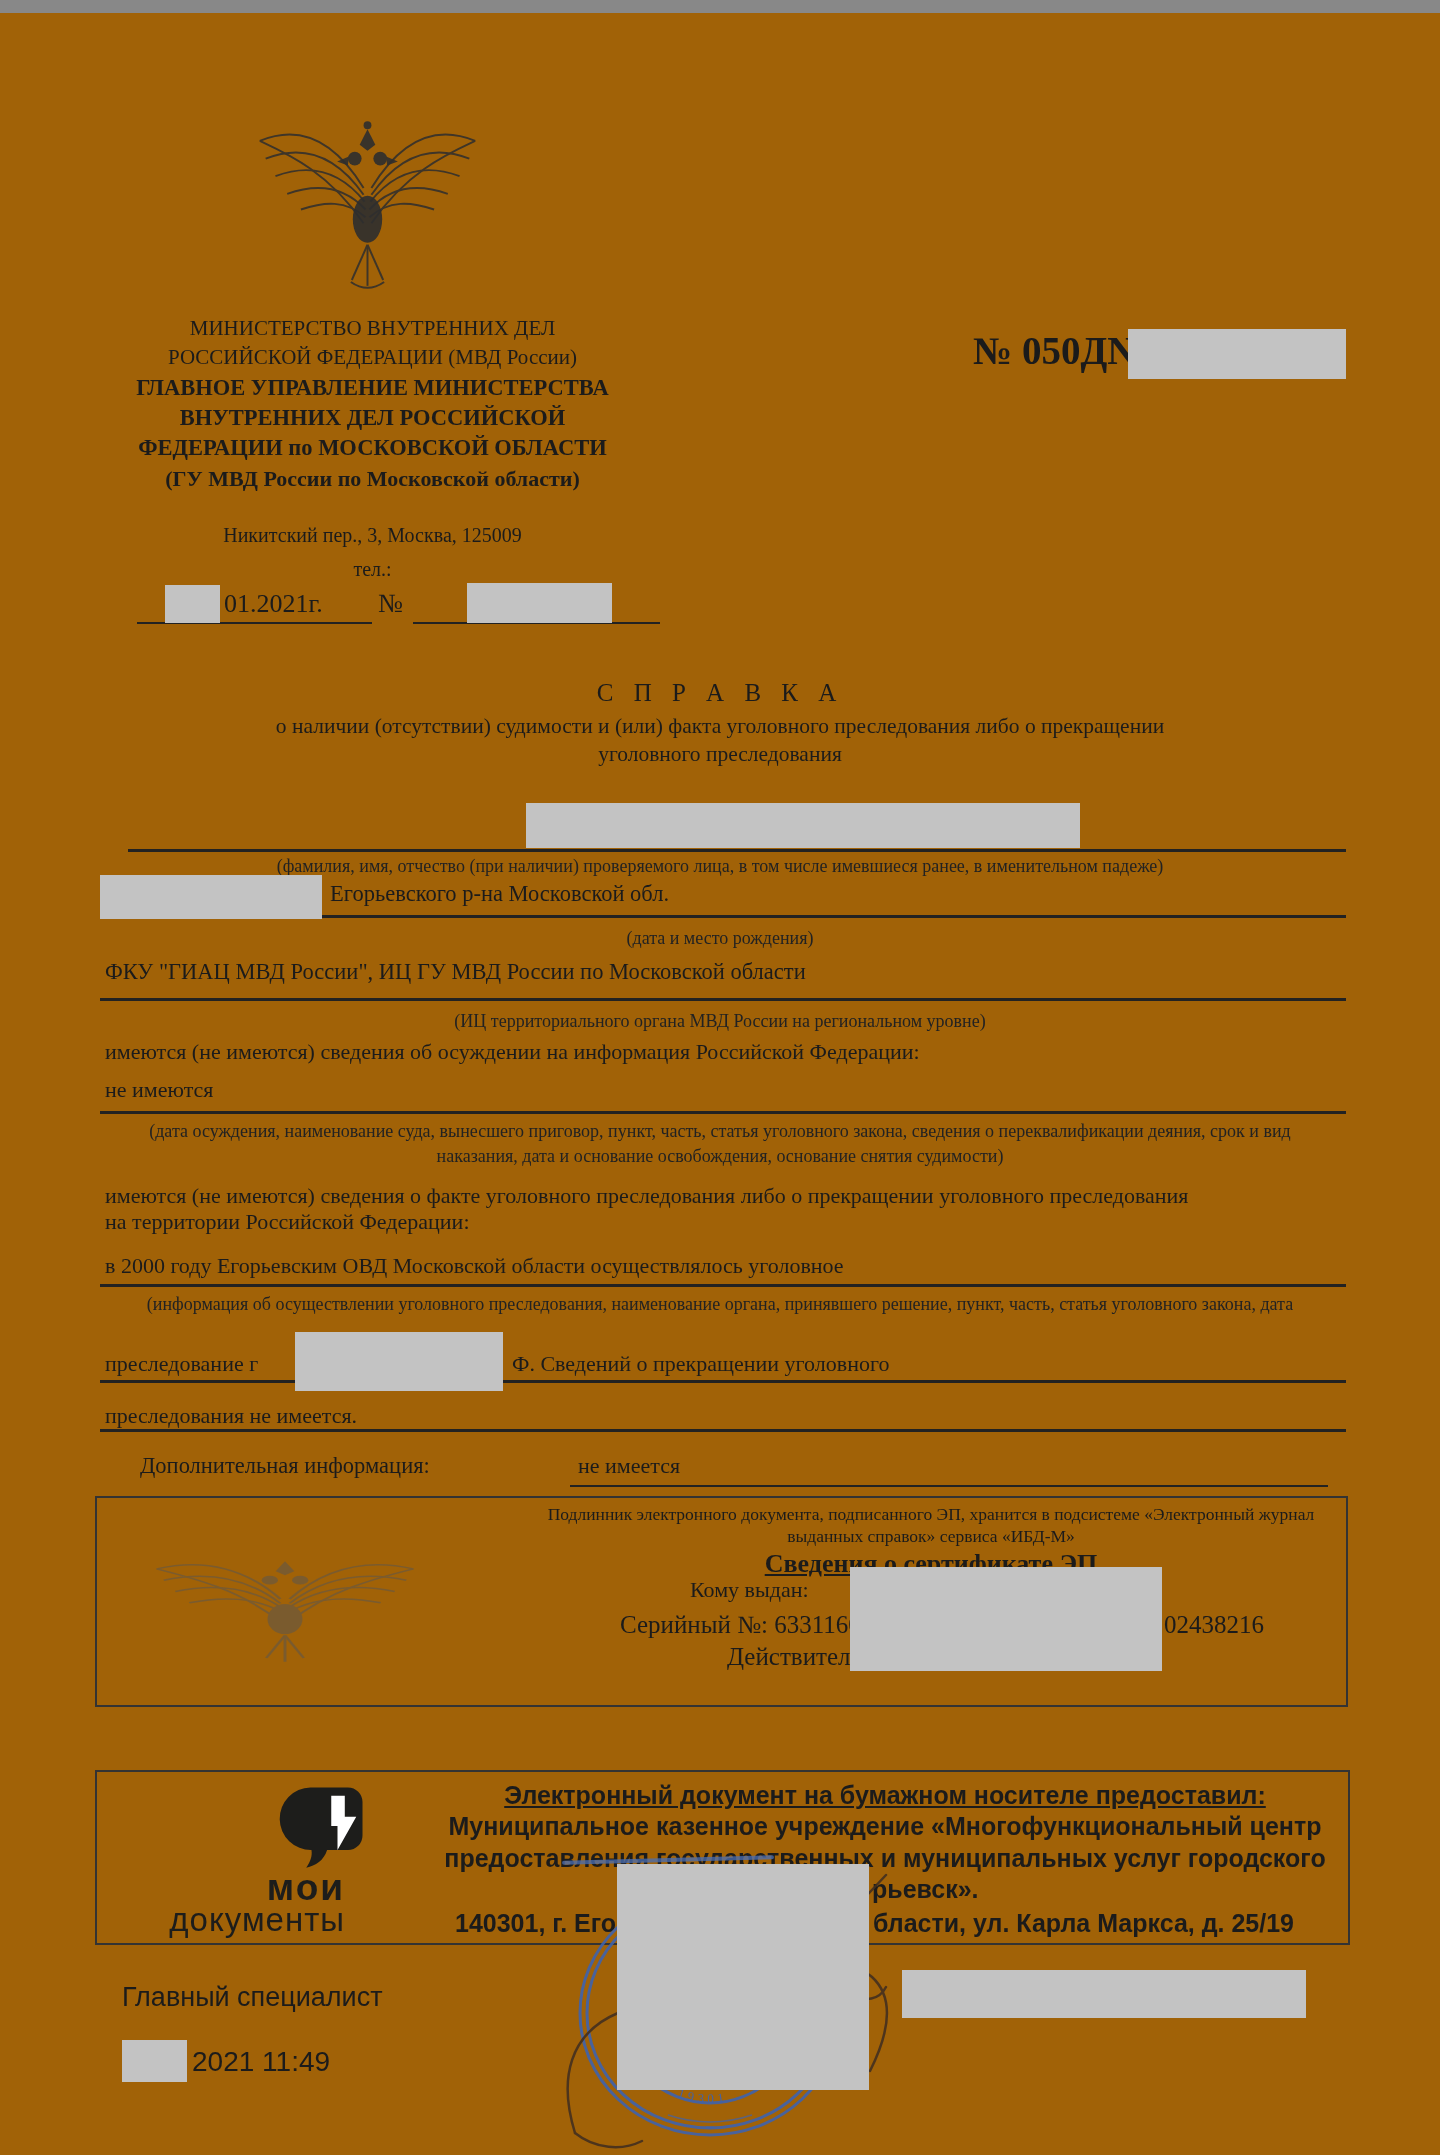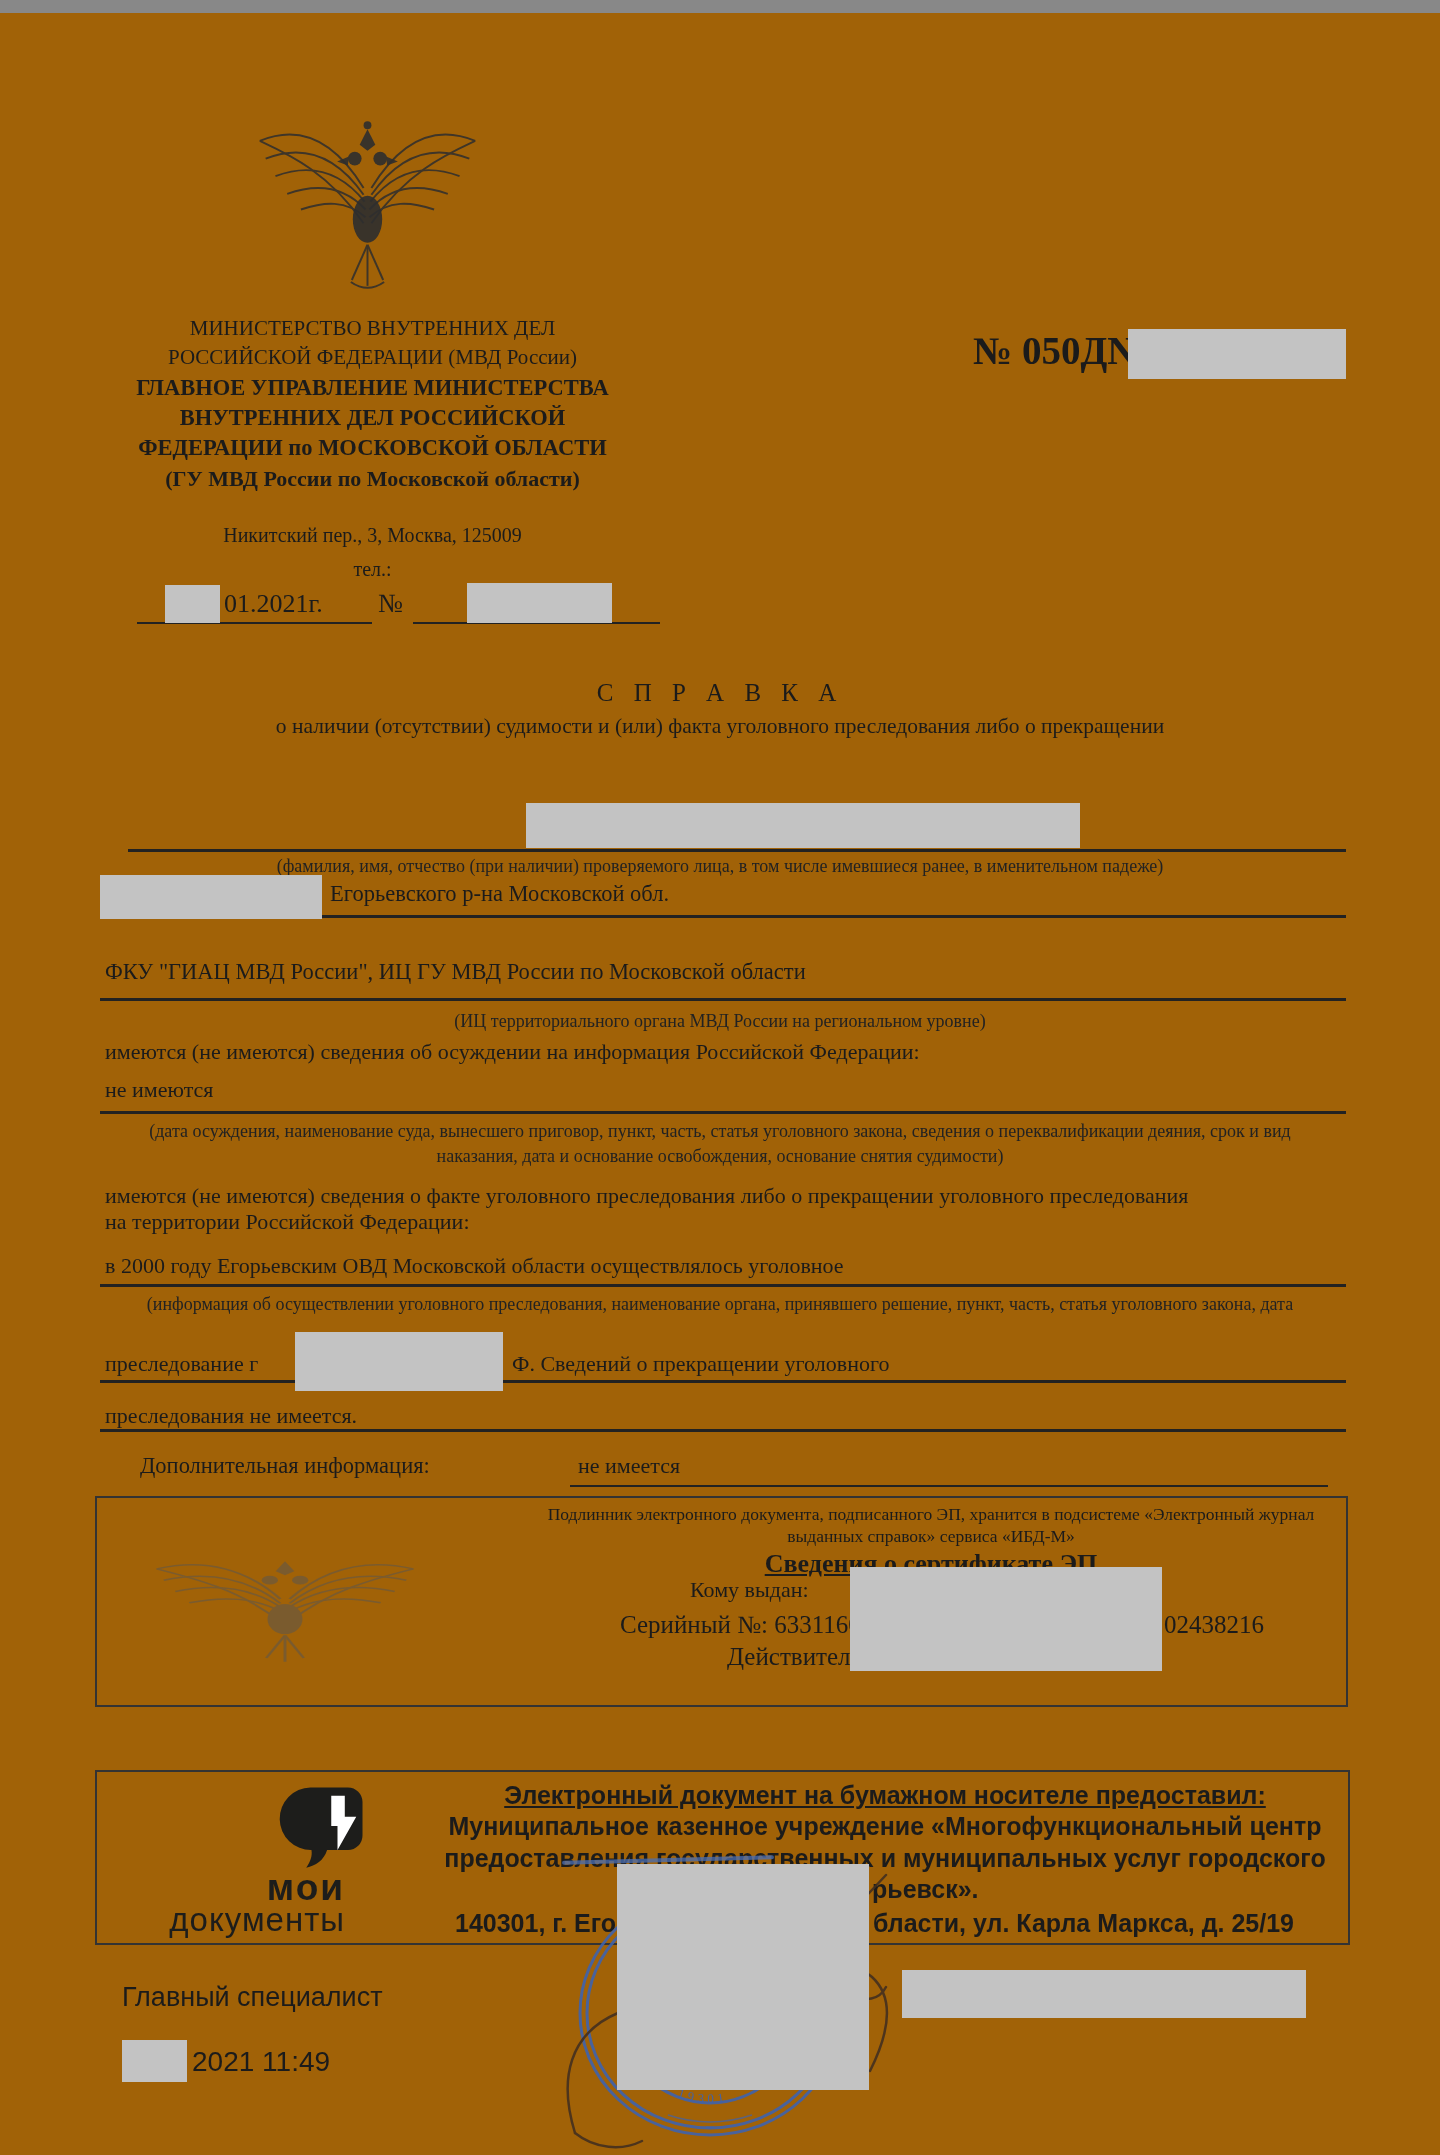--- a/index.html
+++ b/index.html
@@ -68,25 +68,27 @@
 
   <div class="t serif b" style="left:973px;top:315px;font-size:39px;">№ 050ДN</div>
 
   <div class="t serif" style="left:224px;top:576px;font-size:26px;">01.2021г.</div>
   <div class="t serif" style="left:378px;top:576px;font-size:26px;">№</div>
   <div class="rule" style="left:137px;top:609px;width:235px;height:2px;"></div>
   <div class="rule" style="left:413px;top:609px;width:247px;height:2px;"></div>
 
   <div class="t serif ctr" style="left:100px;top:666px;width:1240px;font-size:25px;letter-spacing:7px;">С П Р А В К А</div>
   <div class="t serif ctr" style="left:100px;top:701px;width:1240px;font-size:21.5px;">о наличии (отсутствии) судимости и (или) факта уголовного преследования либо о прекращении</div>
+  <div class="t serif ctr" style="left:100px;top:729px;width:1240px;font-size:21.5px;">уголовного преследования</div>
 
   <div class="rule" style="left:128px;top:836px;width:1218px;height:3px;"></div>
   <div class="t serif ctr cap" style="left:100px;top:843px;width:1240px;">(фамилия, имя, отчество (при наличии) проверяемого лица, в том числе имевшиеся ранее, в именительном падеже)</div>
   <div class="t serif" style="left:330px;top:868px;font-size:22.5px;">Егорьевского р-на Московской обл.</div>
   <div class="rule" style="left:100px;top:902px;width:1246px;height:3px;"></div>
+  <div class="t serif ctr cap" style="left:100px;top:915px;width:1240px;">(дата и место рождения)</div>
 
   <div class="t serif" style="left:105px;top:946px;font-size:22.5px;">ФКУ "ГИАЦ МВД России", ИЦ ГУ МВД России по Московской области</div>
   <div class="rule" style="left:100px;top:985px;width:1246px;height:3px;"></div>
   <div class="t serif ctr cap" style="left:100px;top:998px;width:1240px;">(ИЦ территориального органа МВД России на региональном уровне)</div>
 
   <div class="t serif" style="left:105px;top:1026px;font-size:22px;">имеются (не имеются) сведения об осуждении на информация Российской Федерации:</div>
   <div class="t serif" style="left:105px;top:1064px;font-size:22px;">не имеются</div>
   <div class="rule" style="left:100px;top:1098px;width:1246px;height:3px;"></div>
   <div class="t serif ctr cap" style="left:100px;top:1108px;width:1240px;">(дата осуждения, наименование суда, вынесшего приговор, пункт, часть, статья уголовного закона, сведения о переквалификации деяния, срок и вид</div>
   <div class="t serif ctr cap" style="left:100px;top:1133px;width:1240px;">наказания, дата и основание освобождения, основание снятия судимости)</div>

